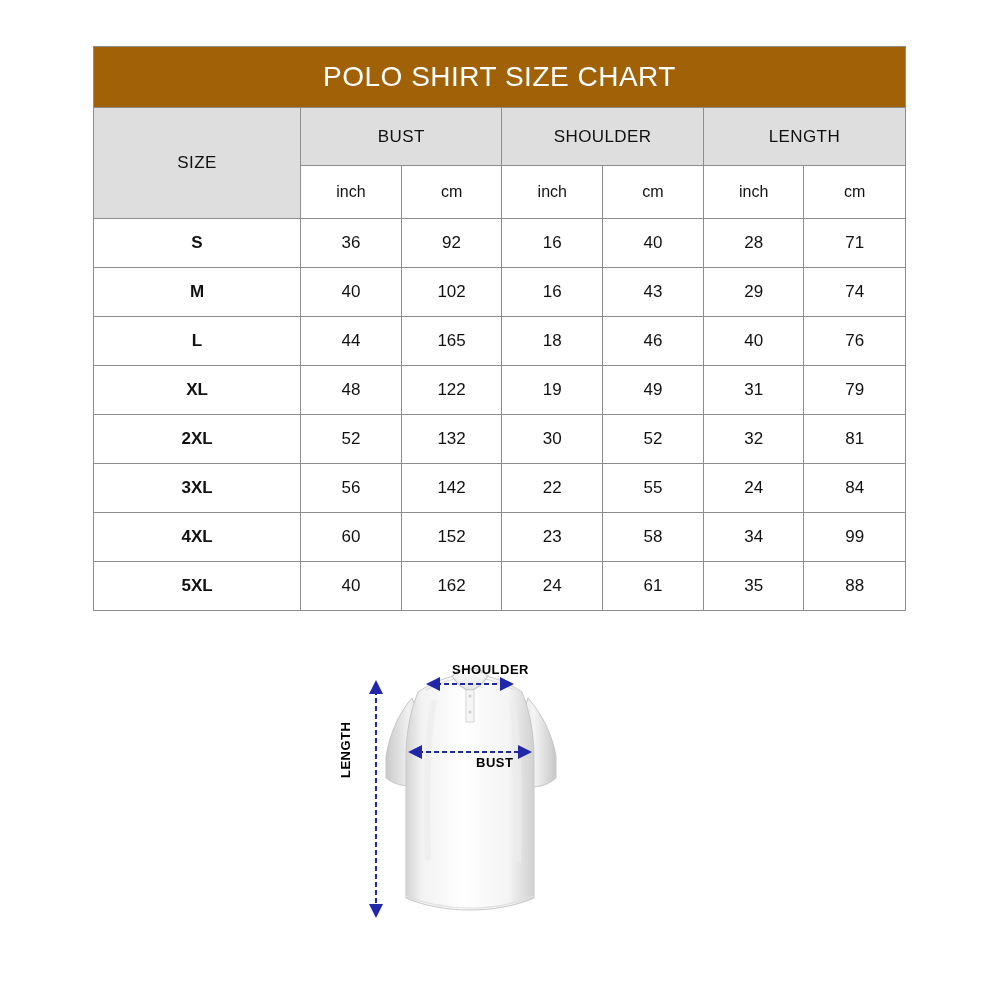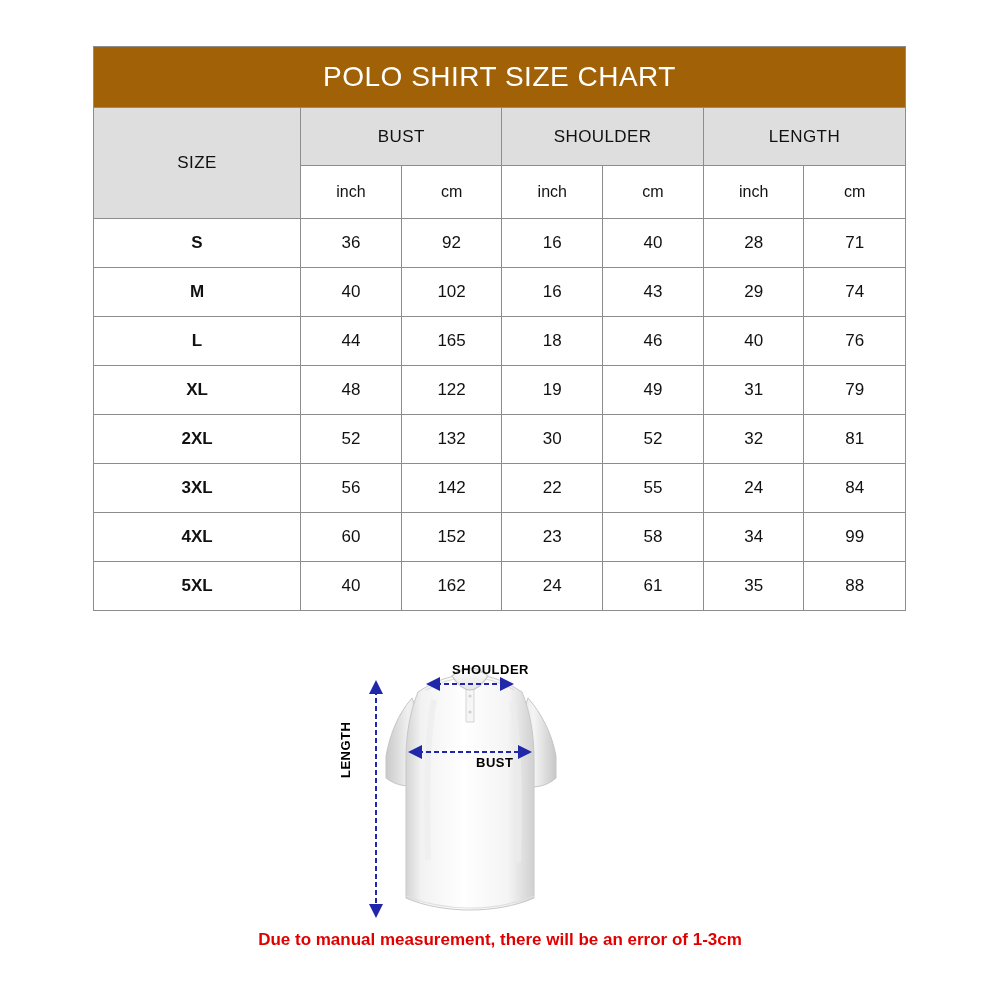--- a/index.html
+++ b/index.html
@@ -299,15 +299,14 @@
       <line x1="70" y1="122" x2="190" y2="122" stroke="#2027a8" stroke-width="2" stroke-dasharray="5,3" marker-start="url(#arrTail)" marker-end="url(#arrHead)"></line>
 
       <line x1="36" y1="52" x2="36" y2="286" stroke="#2027a8" stroke-width="2" stroke-dasharray="5,3" marker-start="url(#arrTail)" marker-end="url(#arrHead)"></line>
     </svg>
 
     <div class="anno-label lbl-shoulder">SHOULDER</div>
     <div class="anno-label lbl-bust">BUST</div>
     <div class="anno-label lbl-length">LENGTH</div>
   </div>
 
-  <div class="note">Due to manual measurement, there will be an error of 1-3cm</div>
 
 </div>
 
 </body></html>

